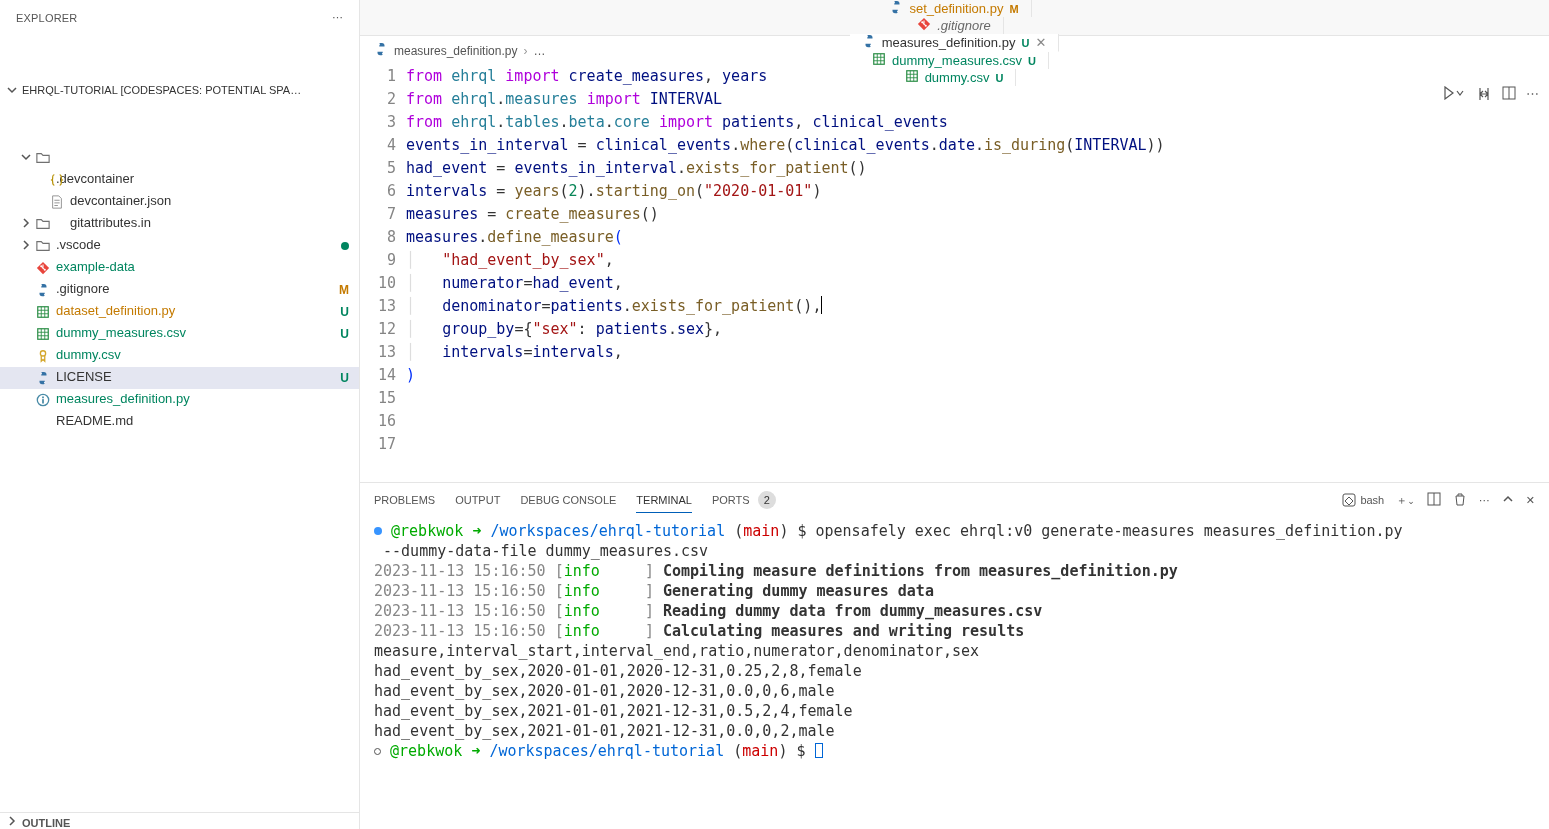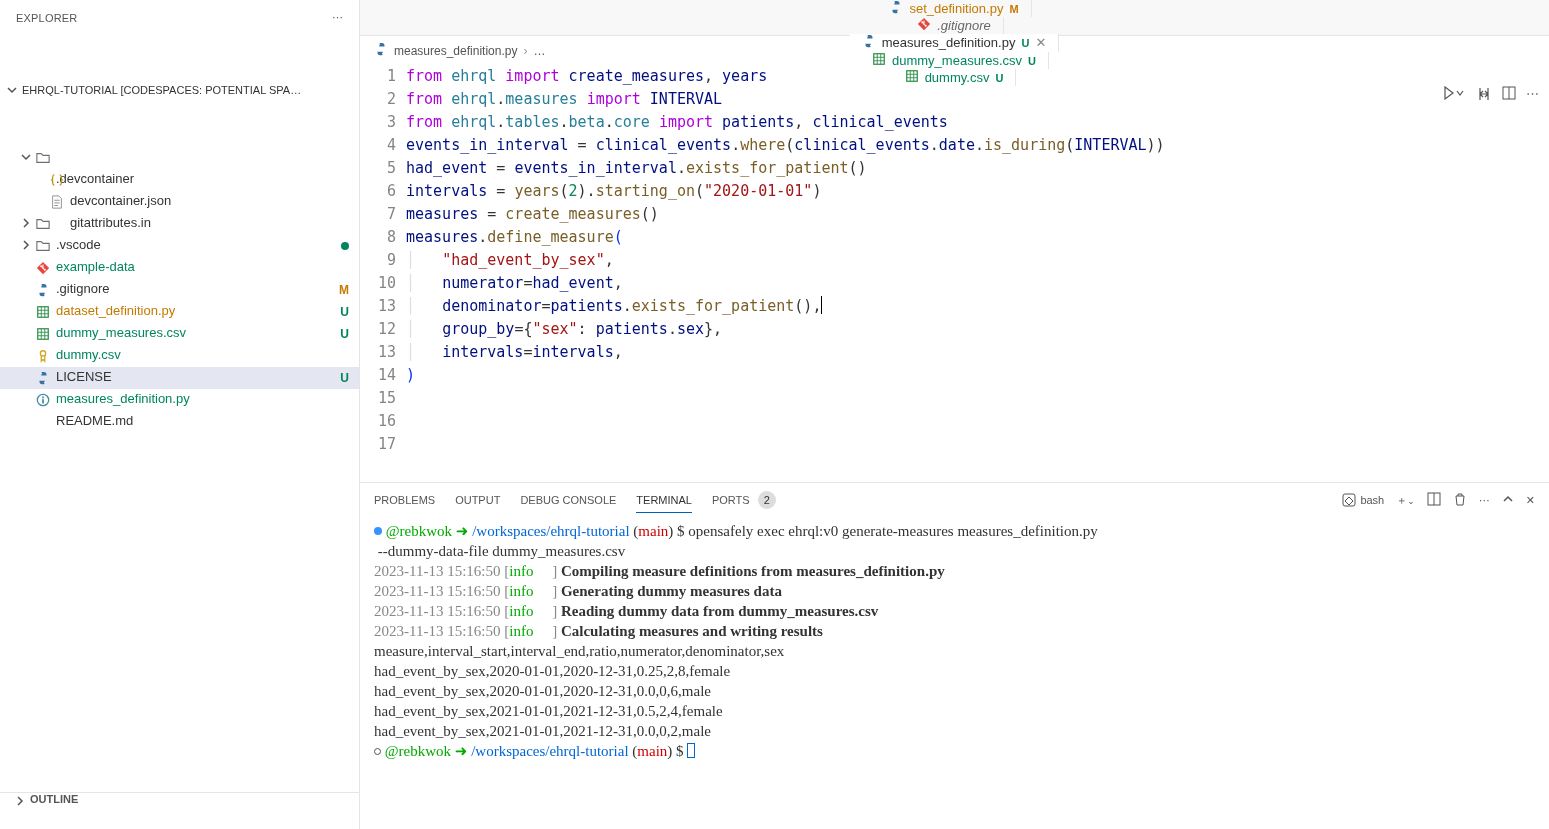--- a/index.html
+++ b/index.html
@@ -29,21 +29,21 @@
   .chev { width:16px; height:16px; display:inline-flex; align-items:center; justify-content:center; margin-right:2px;}
   .tree { flex:1; overflow:auto; padding-top:2px;}
   .tree-item { display:flex; align-items:center; height:22px; padding-right:10px; cursor:pointer; font-size:13px; }
   .tree-item.active { background:#e4e6f1; }
   .tree-item .twisty { width:16px; text-align:center; color:#555;}
   .tree-item .icon { width:18px; height:18px; display:inline-flex; align-items:center; justify-content:center; margin-right:4px;}
   .tree-item .label { flex:1; white-space:nowrap; overflow:hidden; text-overflow:ellipsis;margin-top:40px;}
   .badge-m { color:#c47a00; font-weight:600; font-size:12px;}
   .badge-u { color:#00855f; font-weight:600; font-size:12px;}
   .modified-dot { width:8px; height:8px; border-radius:50%; background:#00855f; margin-left:auto;}
-  .outline-footer { height:37px; border-top:1px solid var(--border); display:flex; align-items:flex-start; padding-left:12px; font-size:11px; font-weight:700; color:#555; cursor:pointer;}
+  .outline-footer { height:17px; border-top:1px solid var(--border); display:flex; align-items:flex-end; padding-left:4px; font-size:11px; font-weight:700; color:#555; cursor:pointer;}
 
   
   .main { flex:1; display:flex; flex-direction:column; min-width:0;}
   .tabbar { display:flex; align-items:center; border-bottom:1px solid var(--border); height:36px; background:#f8f8f8;flex-direction:column;}
   .tab { display:flex; align-items:center; gap:6px; padding:0 12px; height:36px; font-size:13px; color:#686868; font-style:italic; border-right:1px solid var(--border); cursor:pointer; white-space:nowrap;}
   .tab.active { background:#fff; border-bottom:1px solid #fff; color:#333; font-style:normal;}
   .tab .close-x { color:#888; font-style:normal; }
   .tab .status-letter { font-size:11px; font-weight:600; font-style:normal;}
   .tab .status-letter.m { color:#c47a00;} .tab .status-letter.u { color:#00855f;}
   .tab-actions { margin-left:auto; display:flex; gap:10px; padding:0 10px; color:#555;}
@@ -68,21 +68,21 @@
   
   .panel { height:347px; border-top:1px solid var(--border); display:flex; flex-direction:column;}
   .panel-tabs { display:flex; align-items:center; padding:0 14px; height:34px; gap:20px; font-size:11px; color:#555;}
   .panel-tab { cursor:pointer; padding:6px 0; }
   .panel-tab.active { color:#333; border-bottom:1px solid #005fb8; }
   .panel-tab .count-badge { display:inline-flex; align-items:center; justify-content:center; min-width:18px; height:18px; border-radius:9px; background:#ddd; color:#333; font-size:11px; margin-left:5px;}
   .panel-actions { margin-left:auto; display:flex; gap:12px; align-items:center; color:#555;}
   .panel-actions svg, .panel-actions span { cursor:pointer; }
 
   .terminal { flex:1; overflow:auto; font-family:"Menlo","Consolas",monospace; font-size:15px; line-height:20px; padding:4px 14px 10px;}
-  .term-line { white-space:pre;font-family:Liberation Serif, serif; }
+  .term-line { white-space:pre; }
   .term-dim { color:#878787;}
   .term-green { color:#00aa00; font-weight:500;}
   .term-red { color:#cc0000; font-weight:500;}
   .term-blue { color:#0066d6; font-weight:500;}
   .term-bold { font-weight:700; color:#333;margin-top:8px;}
   .prompt-cursor { display:inline-block; width:8px; height:15px; border:1px solid #0066d6; vertical-align:-2px;}
   .dot { display:inline-block; width:8px; height:8px; border-radius:50%; vertical-align:1px;}
   .dot.blue-fill{ background:#3794ff;}
   .dot.hollow{ border:1.5px solid #555; width:7px; height:7px;}
 

